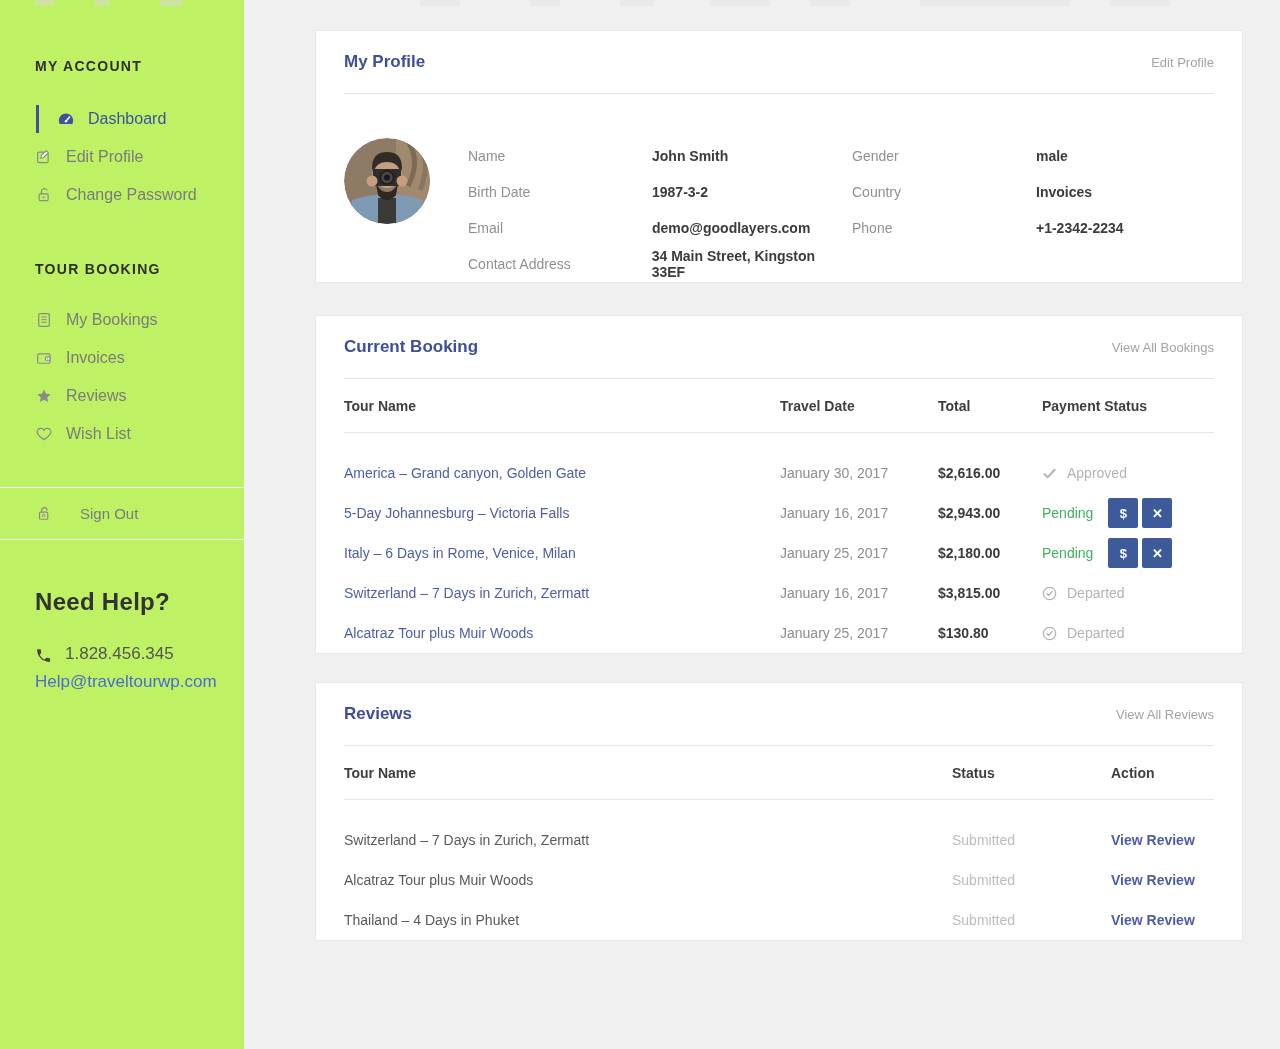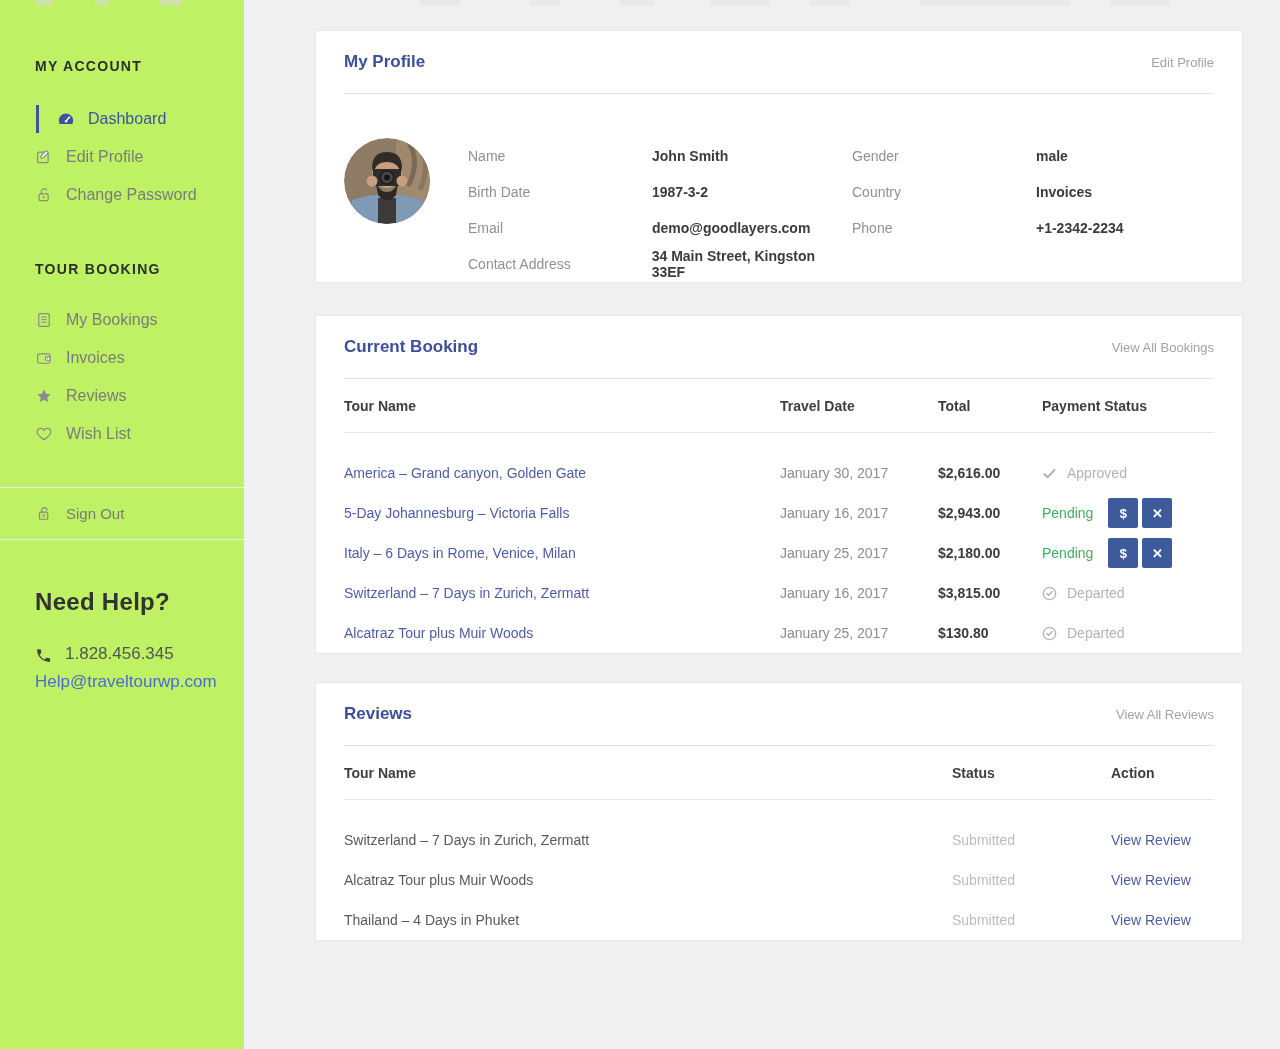--- a/index.html
+++ b/index.html
@@ -29,21 +29,21 @@
     font-size:16px; color:#7b7b7b; cursor:pointer;
   }
   .sb-item .ic { width:18px; height:18px; margin-right:13px; color:#8a8a8a; flex:0 0 18px; }
   .sb-item.active { position:relative; padding-left:57px; color:#3e529e; }
   .sb-item.active .ic { color:#3e529e; }
   .sb-item.active::before {
     content:""; position:absolute; left:36px; top:5px; bottom:5px; width:3px; background:#3e529e;
   }
   .sb-divider { border:none; border-top:1px solid #ececec; margin-top:34px; }
   .sb-signout { height:51px; display:flex; align-items:center; padding-left:35px;
-    font-size:15px; color:#7b7b7b; cursor:pointer; }
+    font-size:15px; color:#7b7b7b; cursor:pointer;gap:14px; }
   .sb-signout .ic { width:18px; height:18px; margin-right:13px; color:#8a8a8a; }
   .sb-divider2 { border:none; border-top:1px solid #ececec; }
   .need-help { margin:50px 0 0 35px; }
   .need-help h2 { font-size:24px; color:#333; line-height:24px; letter-spacing:.3px; }
   .nh-phone { display:flex; align-items:flex-end; margin-top:30px; font-size:17px; color:#555; }
   .nh-phone .ic { width:17px; height:17px; margin-right:13px; color:#444; }
   .nh-email { display:block; margin-top:8px; font-size:17px; color:#4c6bd2; text-decoration:none; cursor:pointer; }
   
   .main {
     position:absolute; left:280px; top:0; width:1000px; height:1049px;
@@ -88,21 +88,21 @@
   .sq-btn {
     width:30px; height:30px; border:none; border-radius:2px; background:#3d5b9b;
     color:#fff; font-size:13px; font-weight:bold; cursor:pointer; margin-right:4px;
     display:flex; align-items:center; justify-content:center;
     font-family:"Liberation Sans", sans-serif;
   }
   
   .rv-col-tour { flex:1; color:#595959; }
   .rv-col-status { width:159px; color:#bcbcbc; }
   .rv-col-action { width:103px; }
-  .review-link { color:#4d5ca6; text-decoration:none; cursor:pointer; }
+  .review-link { color:#4d5ca6; text-decoration:none; cursor:pointer;font-weight:bold; }
 </style>
 </head>
 <body>
 
 <aside class="sidebar">
   <div class="frag" style="left:35px; width:18px;"></div>
   <div class="frag" style="left:95px; width:14px;"></div>
   <div class="frag" style="left:160px; width:22px;"></div>
 
   <h3 class="sb-heading">MY ACCOUNT</h3>

